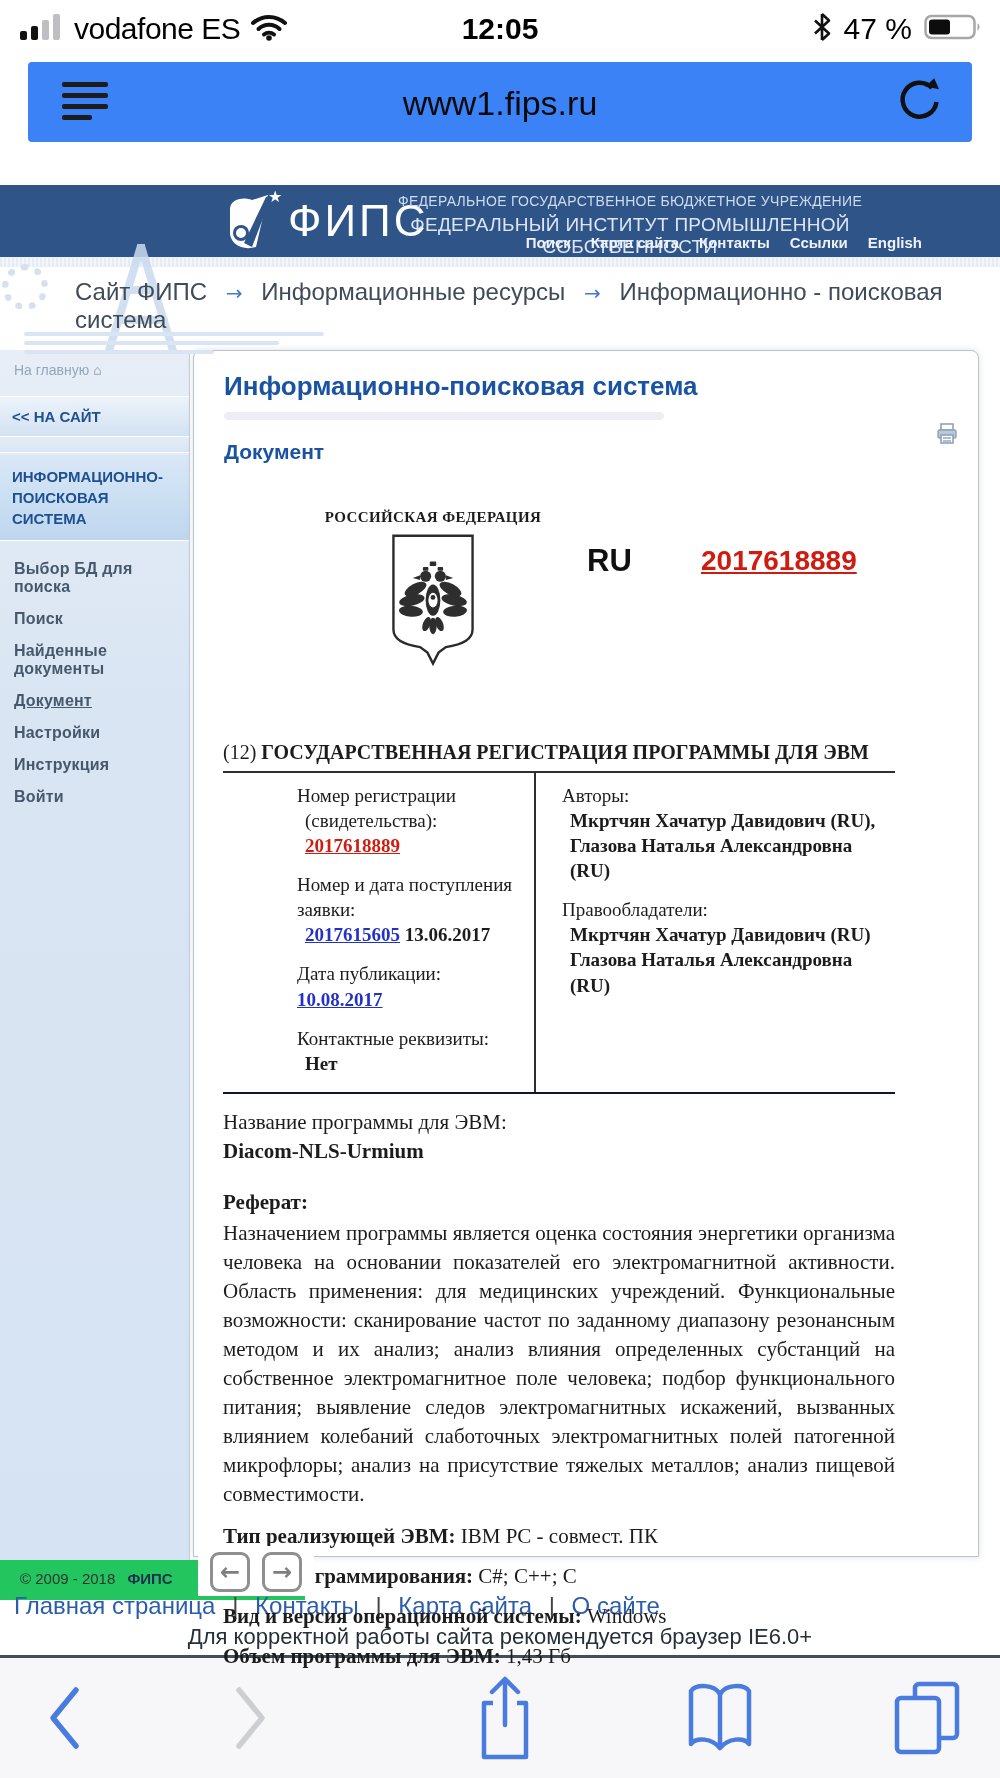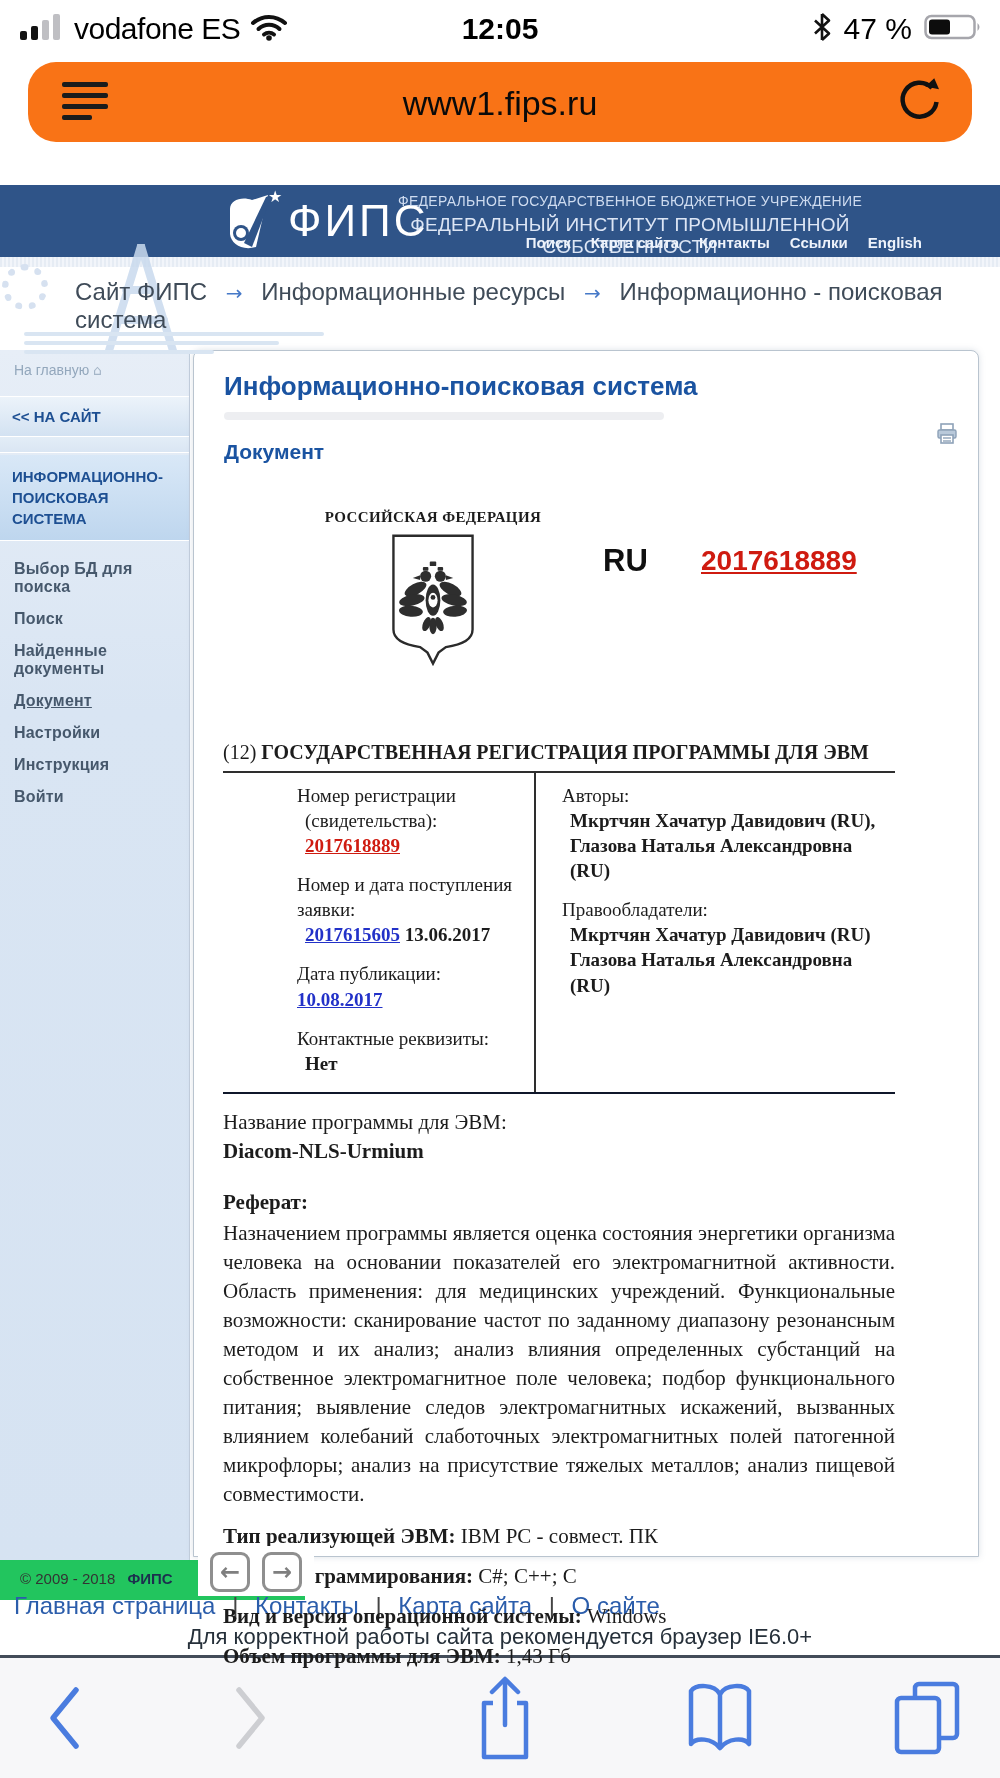--- a/index.html
+++ b/index.html
@@ -11,21 +11,21 @@
   }
   
   .status-bar { position:absolute; top:0; left:0; right:0; height:58px; background:#fff; }
   .sb-left { position:absolute; left:20px; top:12px; display:flex; align-items:center; gap:10px; }
   .sb-carrier { font-size:30px; color:#000; letter-spacing:-0.5px; }
   .sb-time { position:absolute; left:0; right:0; top:12px; text-align:center; font-size:30px; font-weight:600; color:#000; }
   .sb-right { position:absolute; right:16px; top:12px; display:flex; align-items:center; gap:12px; }
   .sb-batt-text { font-size:30px; color:#000; }
   
   .url-bar { position:absolute; top:62px; left:28px; right:28px; height:80px;
-    background:#f97316; border-radius:28px; }
+    background:#3b82f6; border-radius:4px; }
   .reader-btn { position:absolute; left:34px; top:20px; }
   .url-text { position:absolute; left:0; right:0; top:22px; text-align:center; font-size:34px; color:#0a0a0a; }
   .refresh-btn { position:absolute; right:30px; top:16px; }
   
   .site-header { position:absolute; top:185px; left:0; right:0; height:72px; background:#2F5488; }
   .pinstripe { position:absolute; top:257px; left:0; right:0; height:10px; background:#edf1f7;
     background-image:repeating-linear-gradient(90deg,#e6ecf4 0 2px,#f2f5fa 2px 4px); }
   .logo-wrap { position:absolute; left:222px; top:6px; display:flex; align-items:center; gap:8px; }
   .logo-star { position:absolute; left:46px; top:-4px; color:#fff; font-family:"DejaVu Sans",sans-serif; font-size:16px; }
   .logo-text { color:#fff; font-size:44px; letter-spacing:3px; }
@@ -67,21 +67,21 @@
   .panel-sub { margin:20px 0 0 30px; font-size:21px; font-weight:bold; color:#1a53a1; }
   .print-btn { position:absolute; top:72px; right:20px; cursor:pointer; }
   
   .doc { position:absolute; left:29px; top:158px; width:672px;
     font-family:"Liberation Serif", serif; color:#1c1c1c; }
   .doc-head { position:relative; height:230px; }
   .head-left { position:absolute; left:80px; top:0; width:260px; text-align:center; }
   .country { font-size:15px; font-weight:bold; letter-spacing:.4px; }
   .coat { margin-top:6px; }
   .agency { margin-top:4px; font-size:15px; font-weight:bold; line-height:1.25; }
-  .ru-code { position:absolute; left:380px; top:34px; font-family:"Liberation Sans",sans-serif;
+  .ru-code { position:absolute; left:364px; top:34px; font-family:"Liberation Sans",sans-serif;
     font-size:31px; font-weight:bold; color:#101010; }
   .reg-num { position:absolute; left:478px; top:36px; font-family:"Liberation Sans",sans-serif;
     font-size:28px; font-weight:bold; color:#cf1b10; text-decoration:underline; cursor:pointer; }
   .doc-type { font-size:20px; margin-top:2px; }
   .doc-type b { font-weight:bold; }
   .rule-top { border-top:2px solid #2e2e2e; margin-top:7px; }
   .doc-table { display:flex; border-bottom:2px solid #0f172a; font-size:19px; line-height:1.32; }
   .col-left { width:311px; padding:10px 6px 16px 74px; }
   .col-right { flex:1; border-left:2px solid #2e2e2e; padding:10px 6px 16px 26px; }
   .frow { margin-bottom:14px; }

